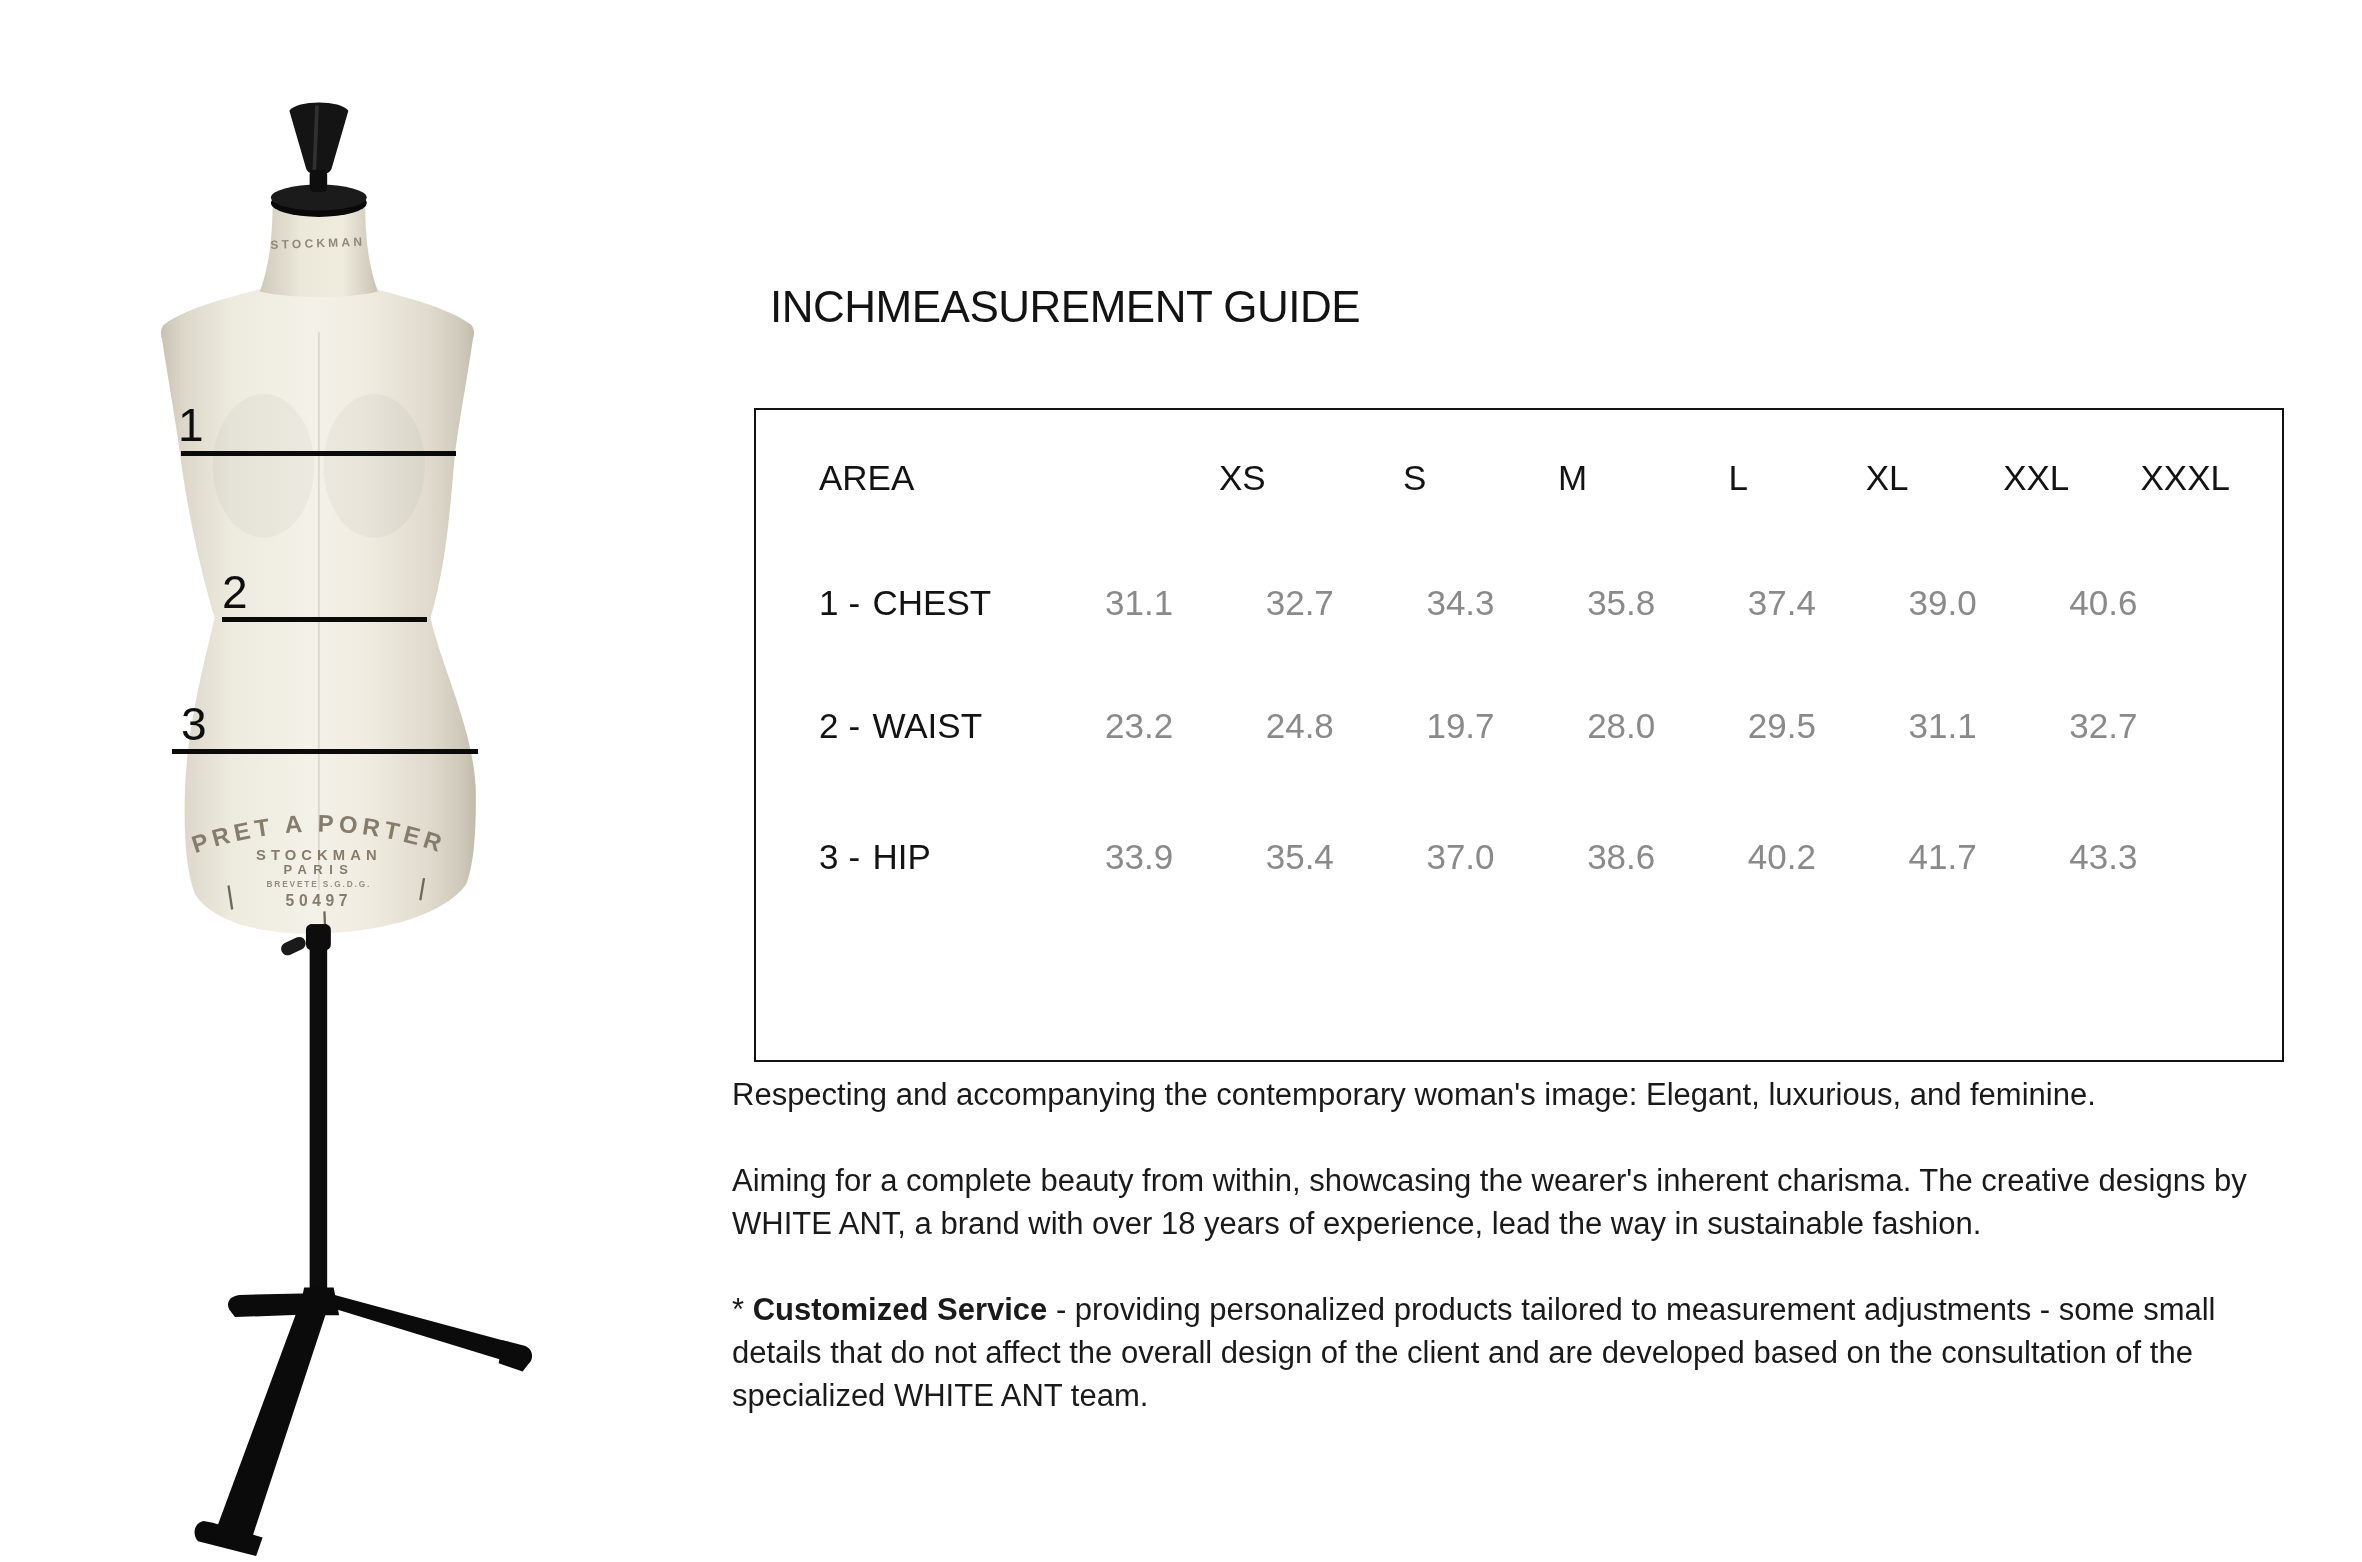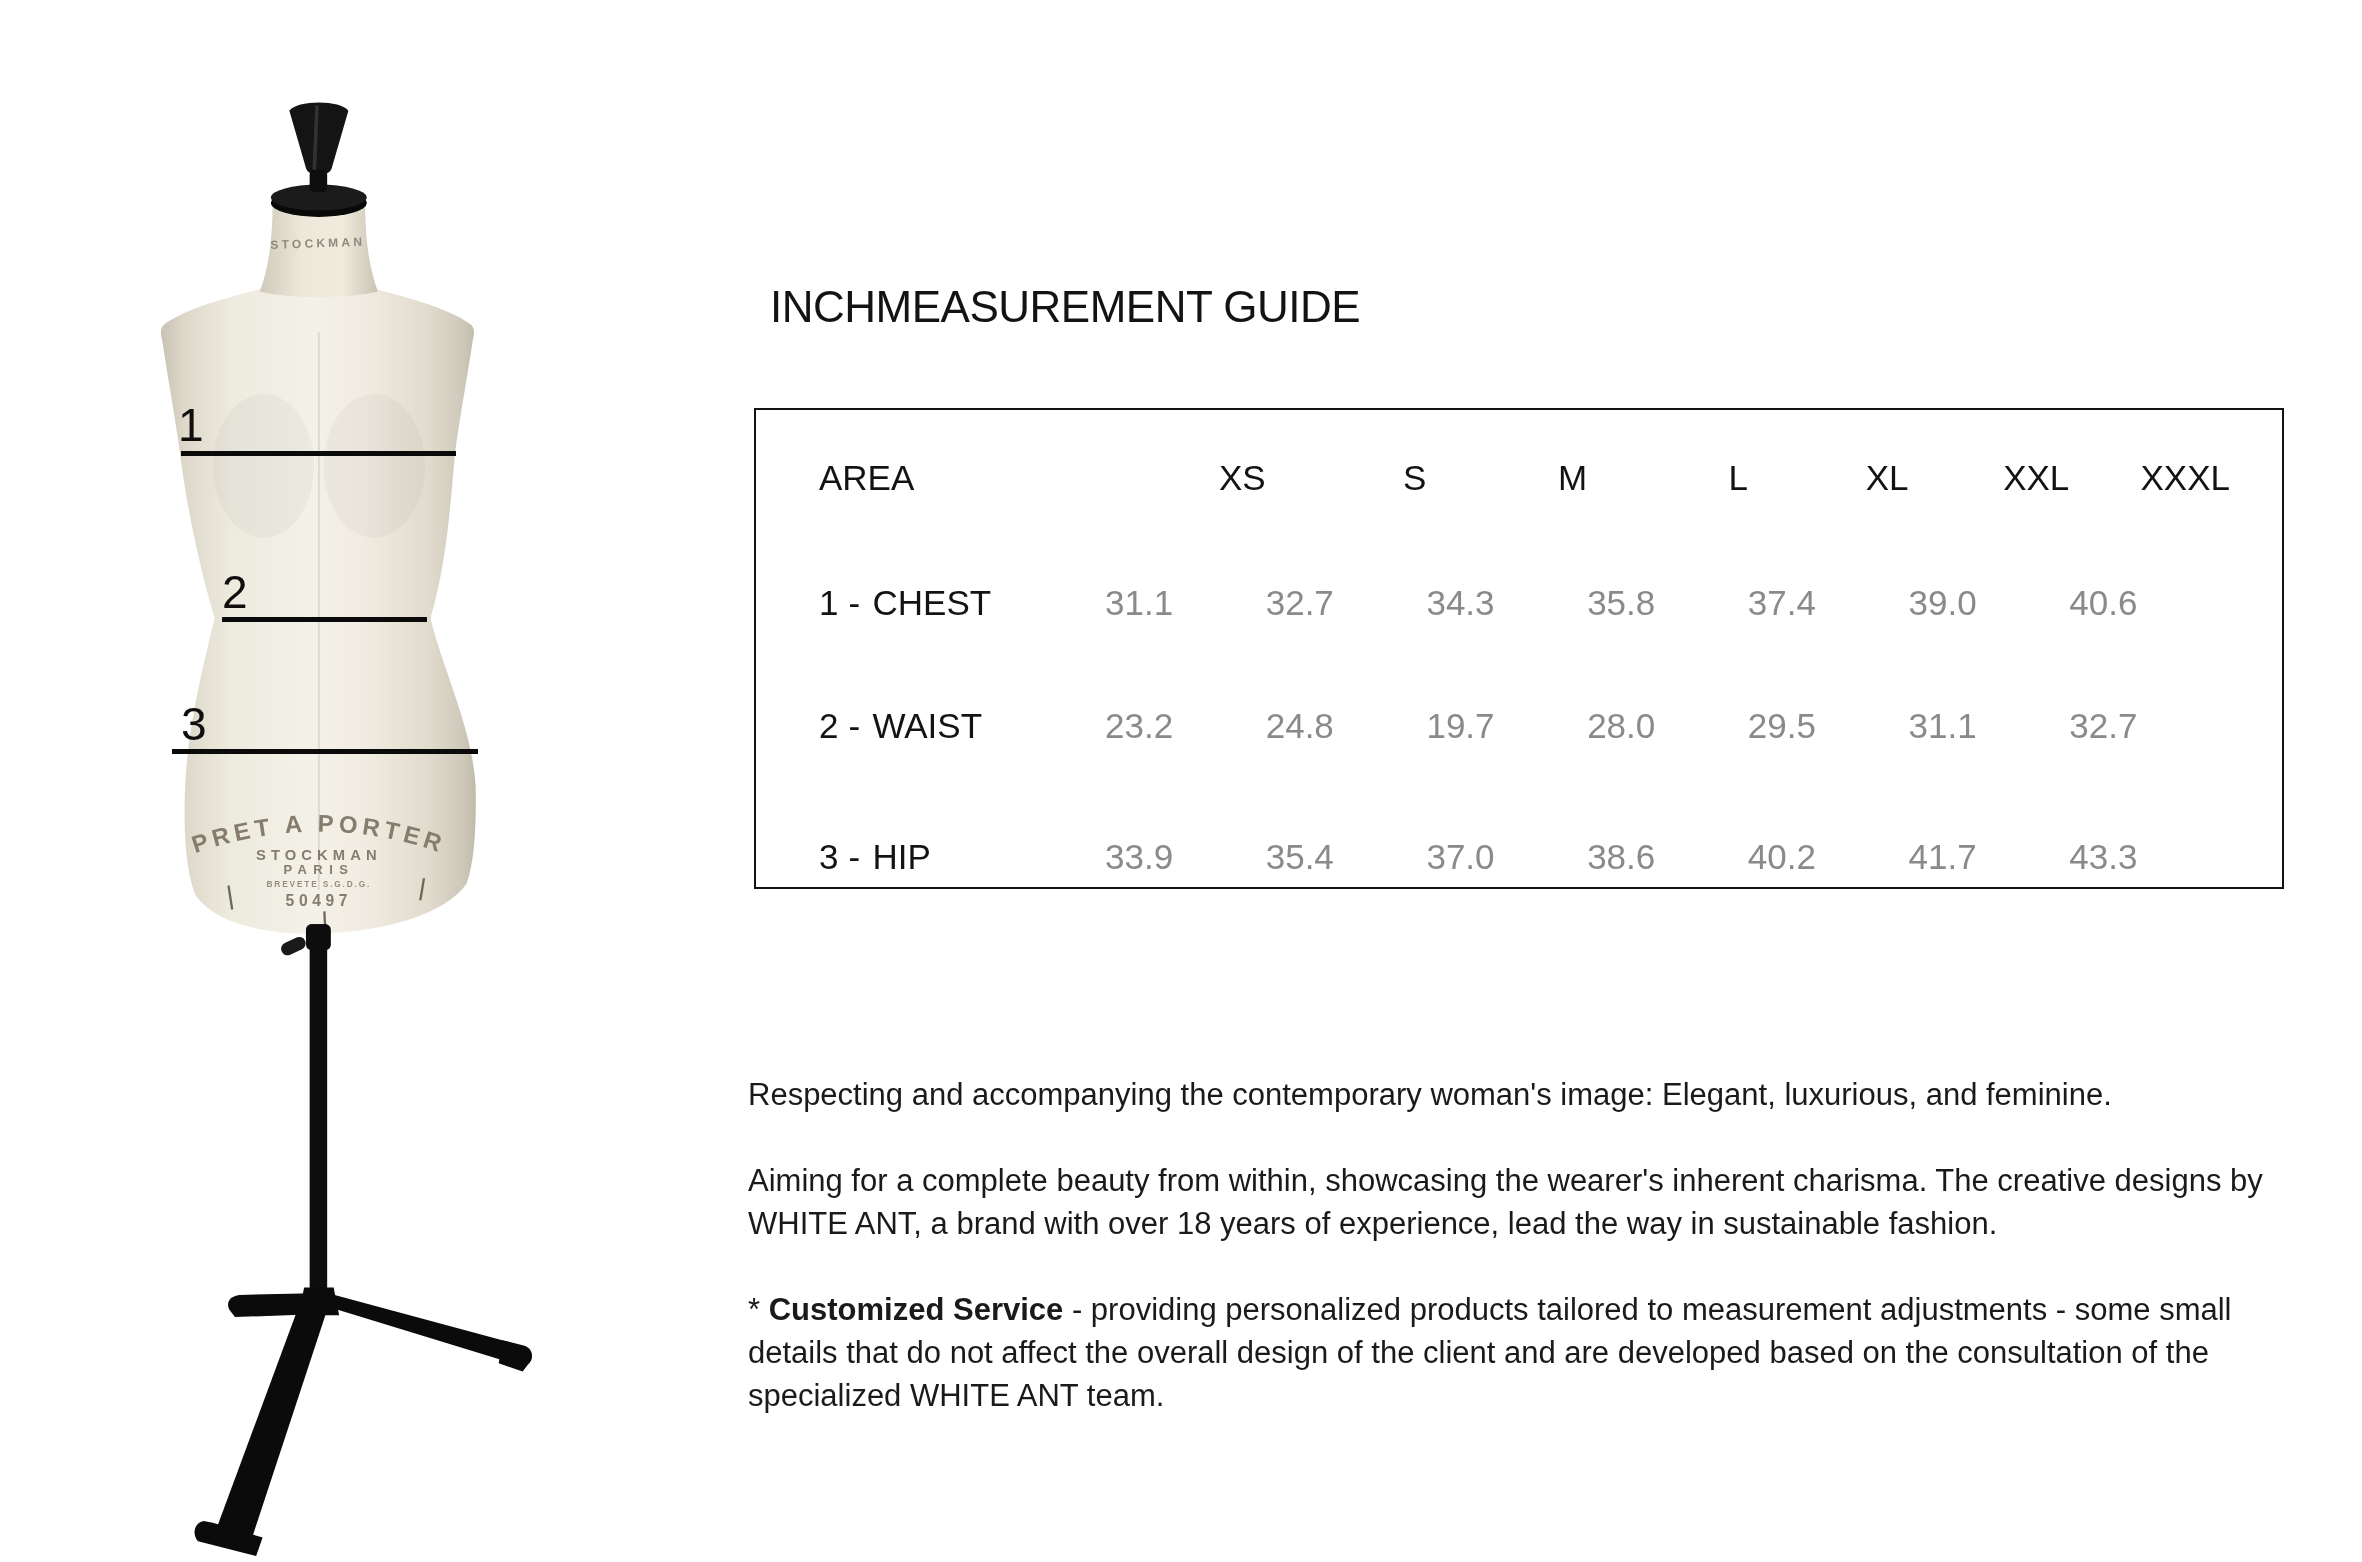--- a/index.html
+++ b/index.html
@@ -19,42 +19,42 @@
     letter-spacing:0;
   }
   
   .topline{
     position:absolute;left:770px;top:282px;width:1529px;
     display:flex;align-items:baseline;
     font-size:44px;letter-spacing:-0.5px;color:#131313;
   }
   
   .chart-table{
-    position:absolute;left:754px;top:408px;width:1530px;height:481px;
+    position:absolute;left:754px;top:408px;width:1530px;height:654px;
     border:2.8px solid #131313;box-sizing:border-box;background:#ffffff;
   }
   .t-row{
     position:absolute;left:0;right:0;height:55px;
     display:grid;grid-template-columns:286px repeat(7,1fr);
     align-items:center;
     padding:0 52px 0 63px;
     font-size:35px;
   }
   .t-row.header{top:40px;color:#131313;}
   .t-row.r0{top:165px;}
   .t-row.r1{top:288px;}
   .t-row.r2{top:419px;}
   .cell-size{text-align:right;}
   .cell-value{text-align:left;color:#8a8a8a;}
   .row-label{display:flex;align-items:baseline;color:#131313;}
   .row-num{width:29.5px;}
   .row-sep{width:24px;}
   
   .description{
-    position:absolute;left:748px;top:1073px;width:1560px;
+    position:absolute;left:732px;top:1073px;width:1560px;
     font-size:31px;line-height:43px;color:#1a1a1a;
   }
   .description p{margin:0 0 43px 0;white-space:pre-line;}
   .description b{font-weight:700;}
 </style>
 </head>
 <body>
 
 <div class="canvas">
 

